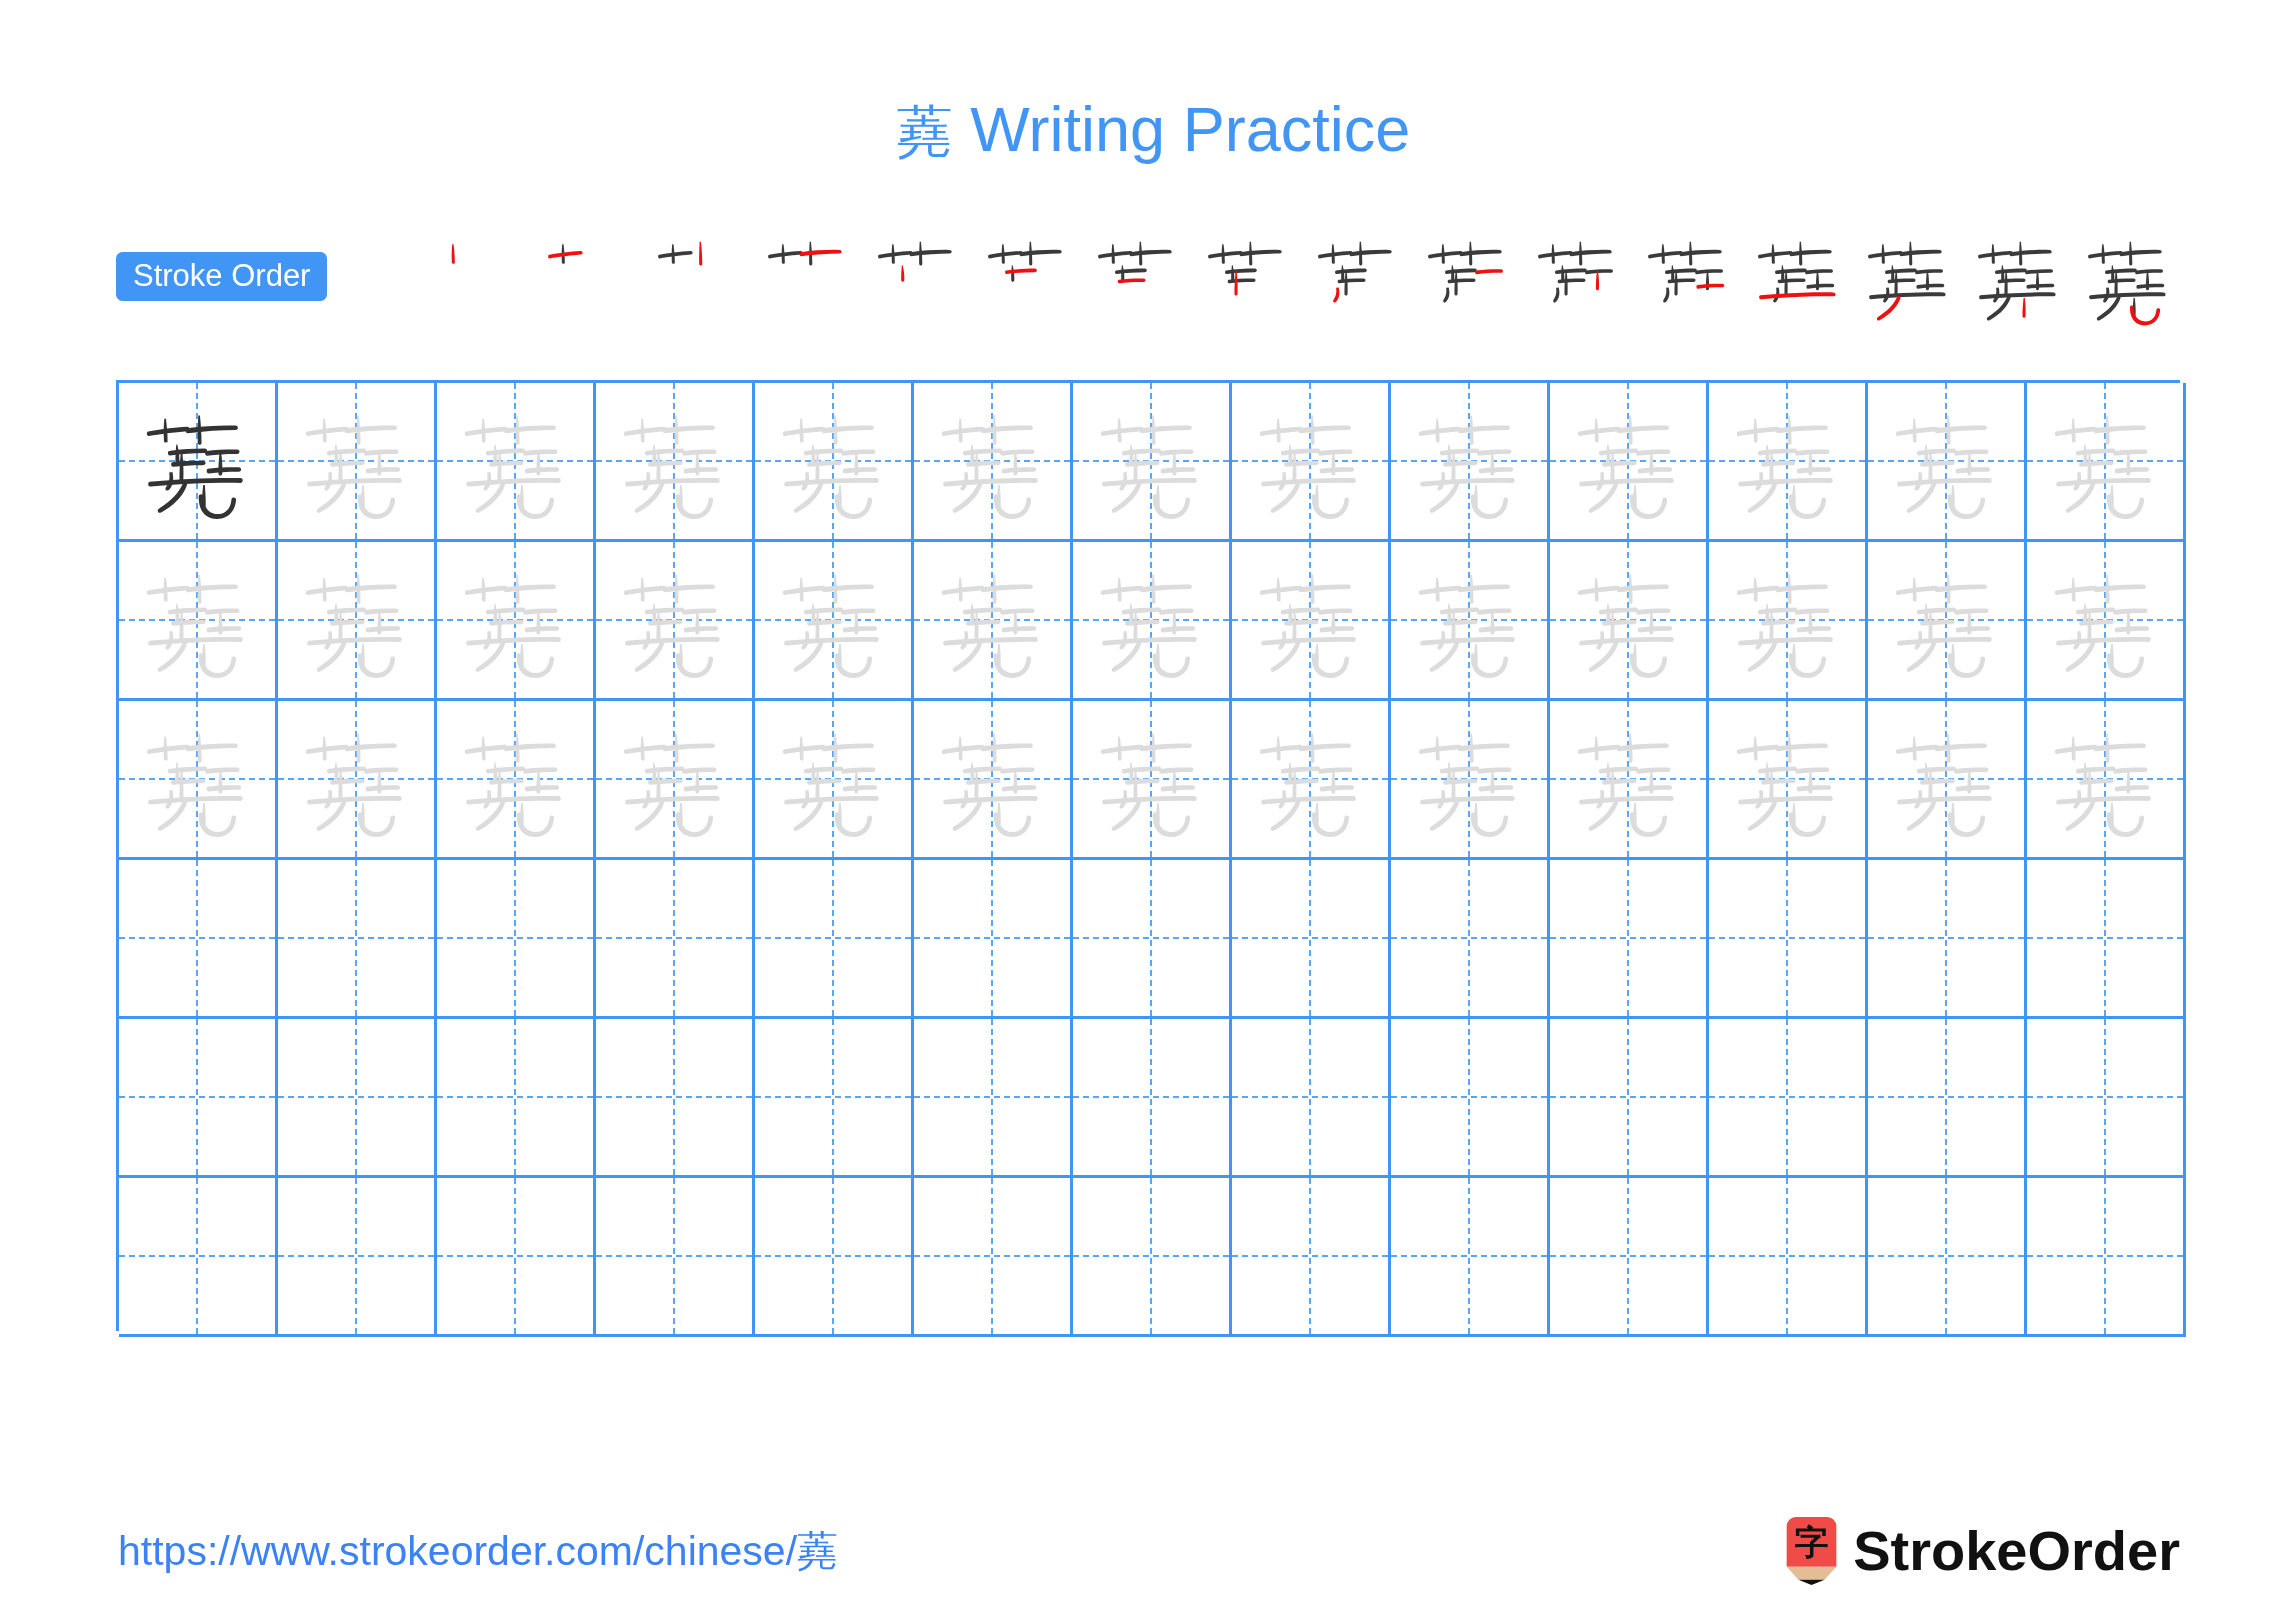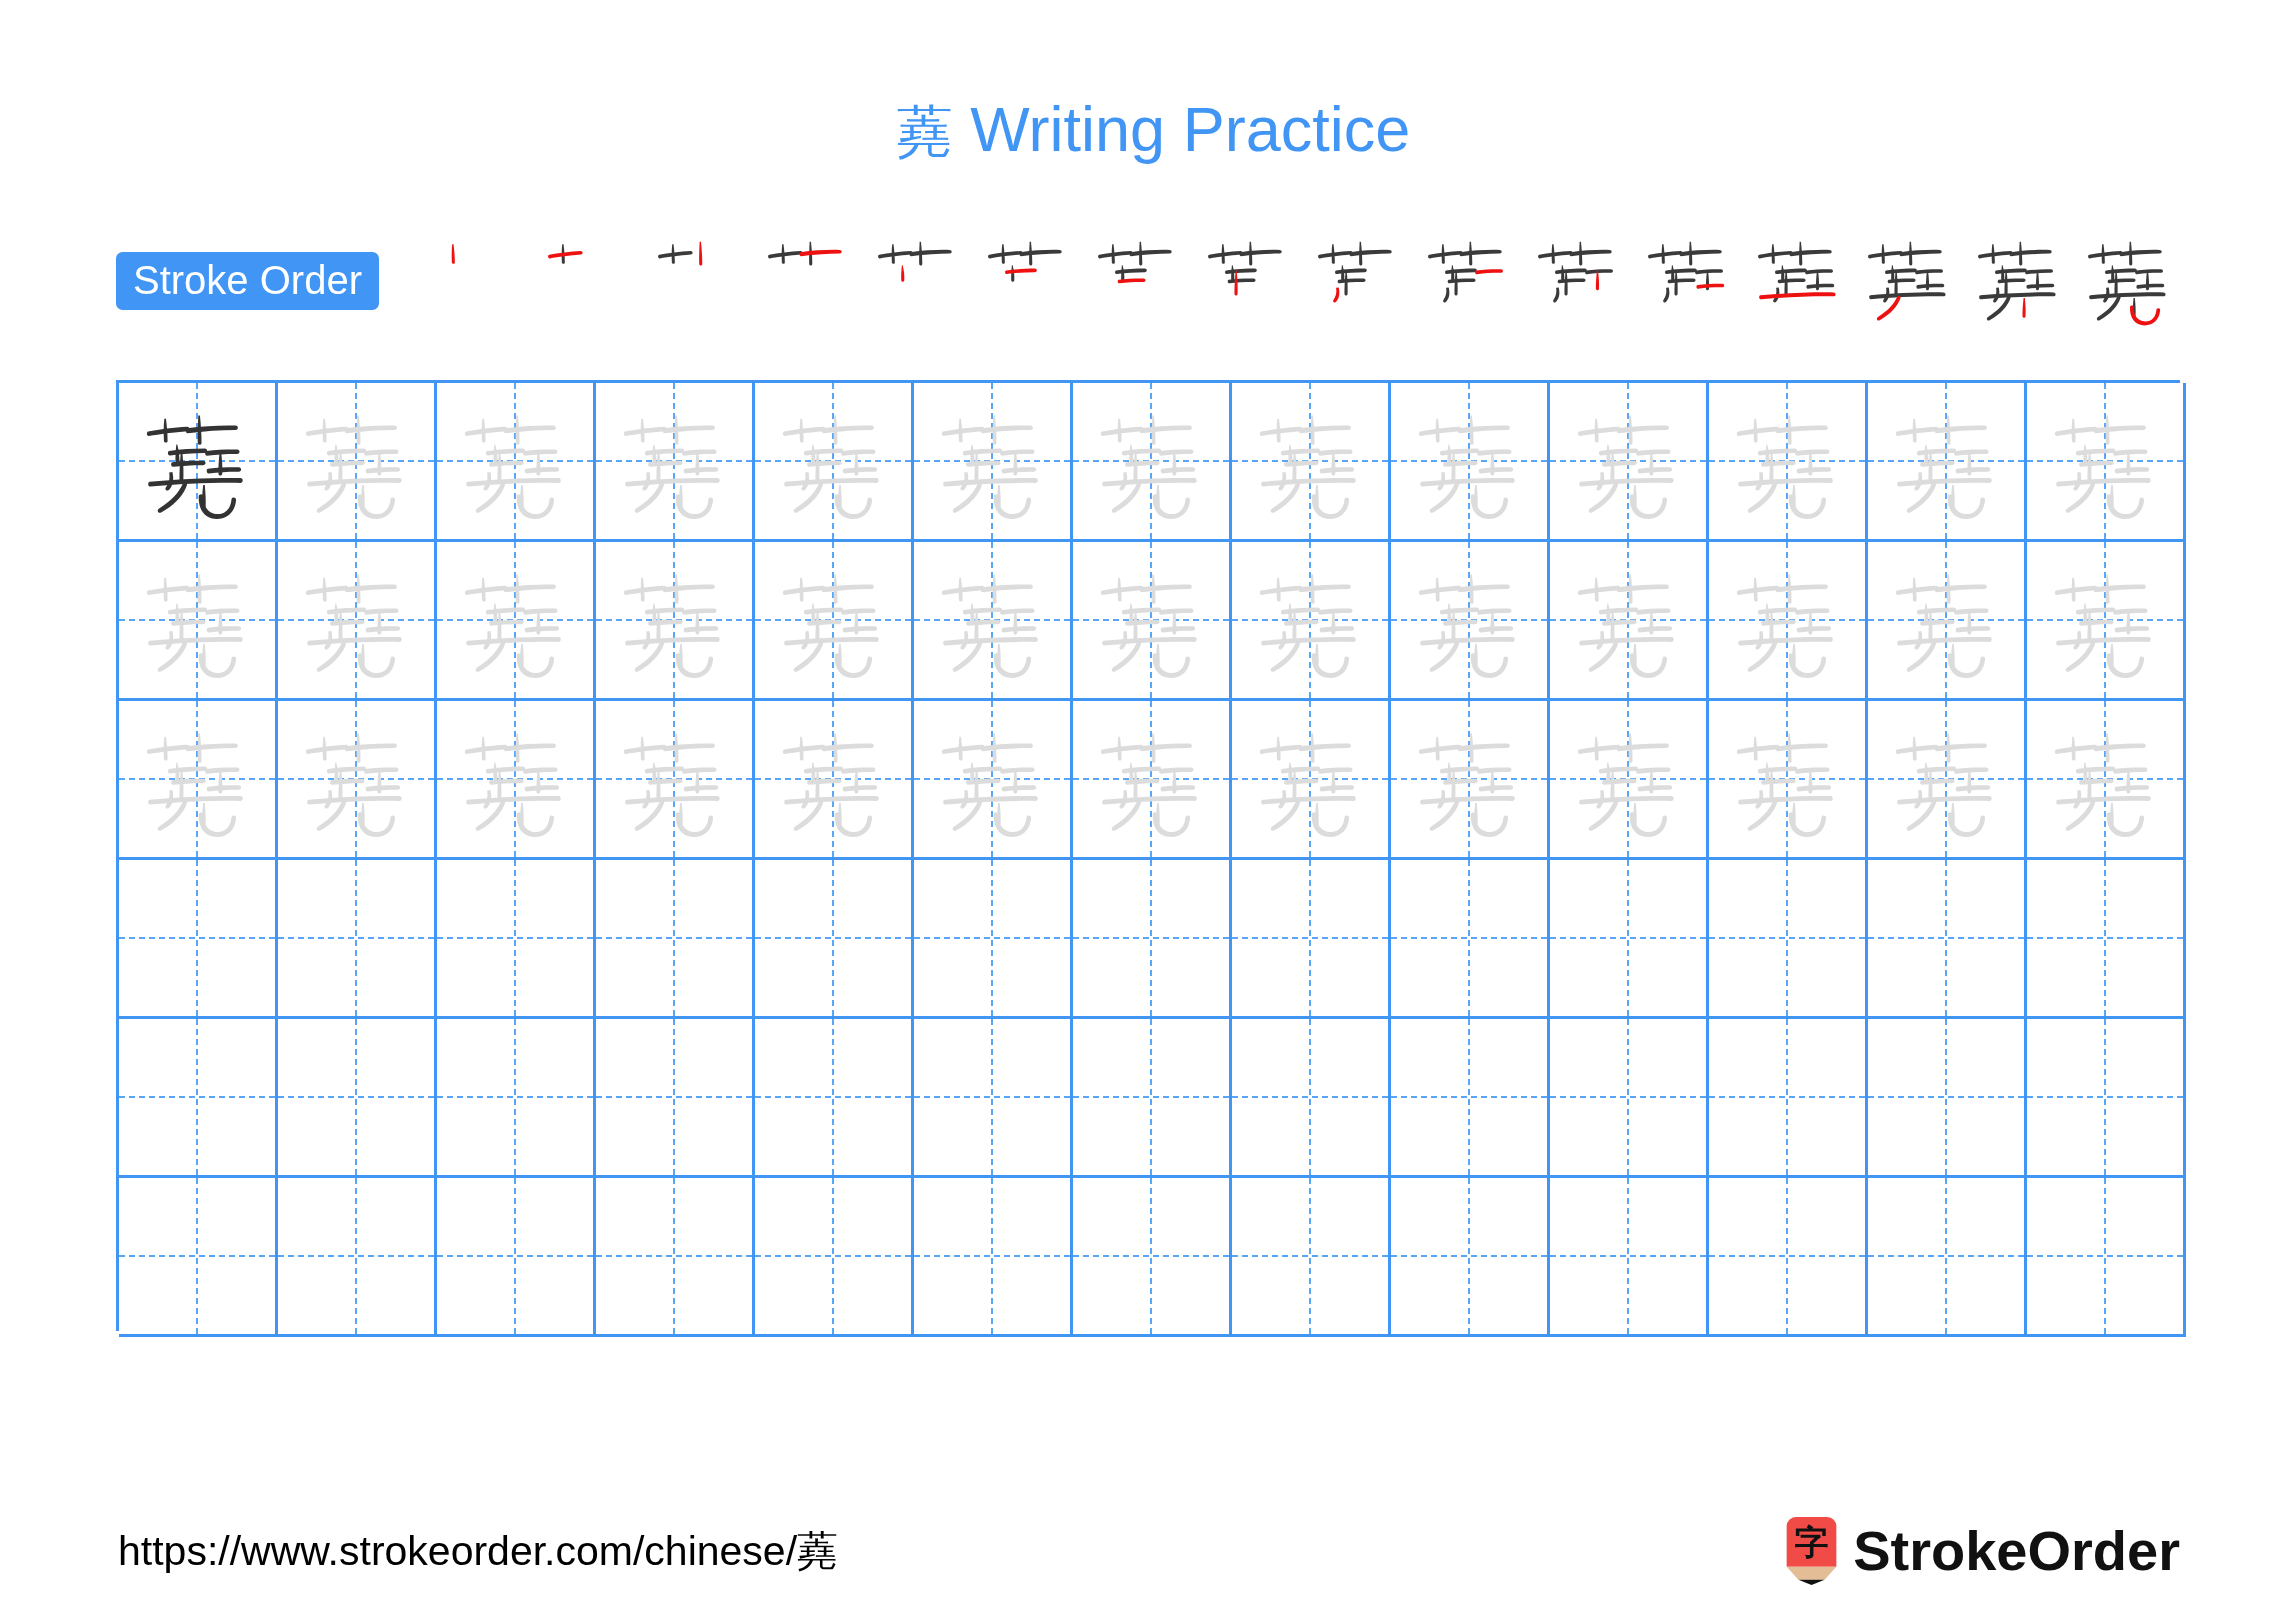--- a/index.html
+++ b/index.html
@@ -35,21 +35,21 @@
   #stroke-band{
     position:absolute;
     left:116px; top:230px;
     width:2068px; height:118px;
   }
   #stroke-order-badge{
     position:absolute;
     left:0px; top:22px;
     background:#4095f5;
     color:#ffffff;
-    font-size:40px;
+    font-size:31px;
     font-weight:400;
     padding:7.9px 17px 10.5px 17px;
     border-radius:6.5px;
     line-height:1;
     white-space:nowrap;
   }
   #stroke-list{
     position:absolute;
     left:308px; top:0px;
     width:1760px; height:118px;
@@ -125,21 +125,21 @@
     width:131px;height:131px;
     overflow:visible;
   }
   .char-dark  svg path{ fill:#333333; }
   .char-ghost svg path{ fill:#dcdcdc; }
 
   
   #footer-url{
     position:absolute;
     left:118px; top:1527px;
-    color:#000000;
+    color:#3b82f6;
     font-size:41px;
     white-space:nowrap;
     line-height:1.2;
   }
   #footer-url .han{ font-family:"DejaVu Sans", sans-serif; }
 
   #brand{
     position:absolute;
     right:115px; top:1517px;
     display:flex;

